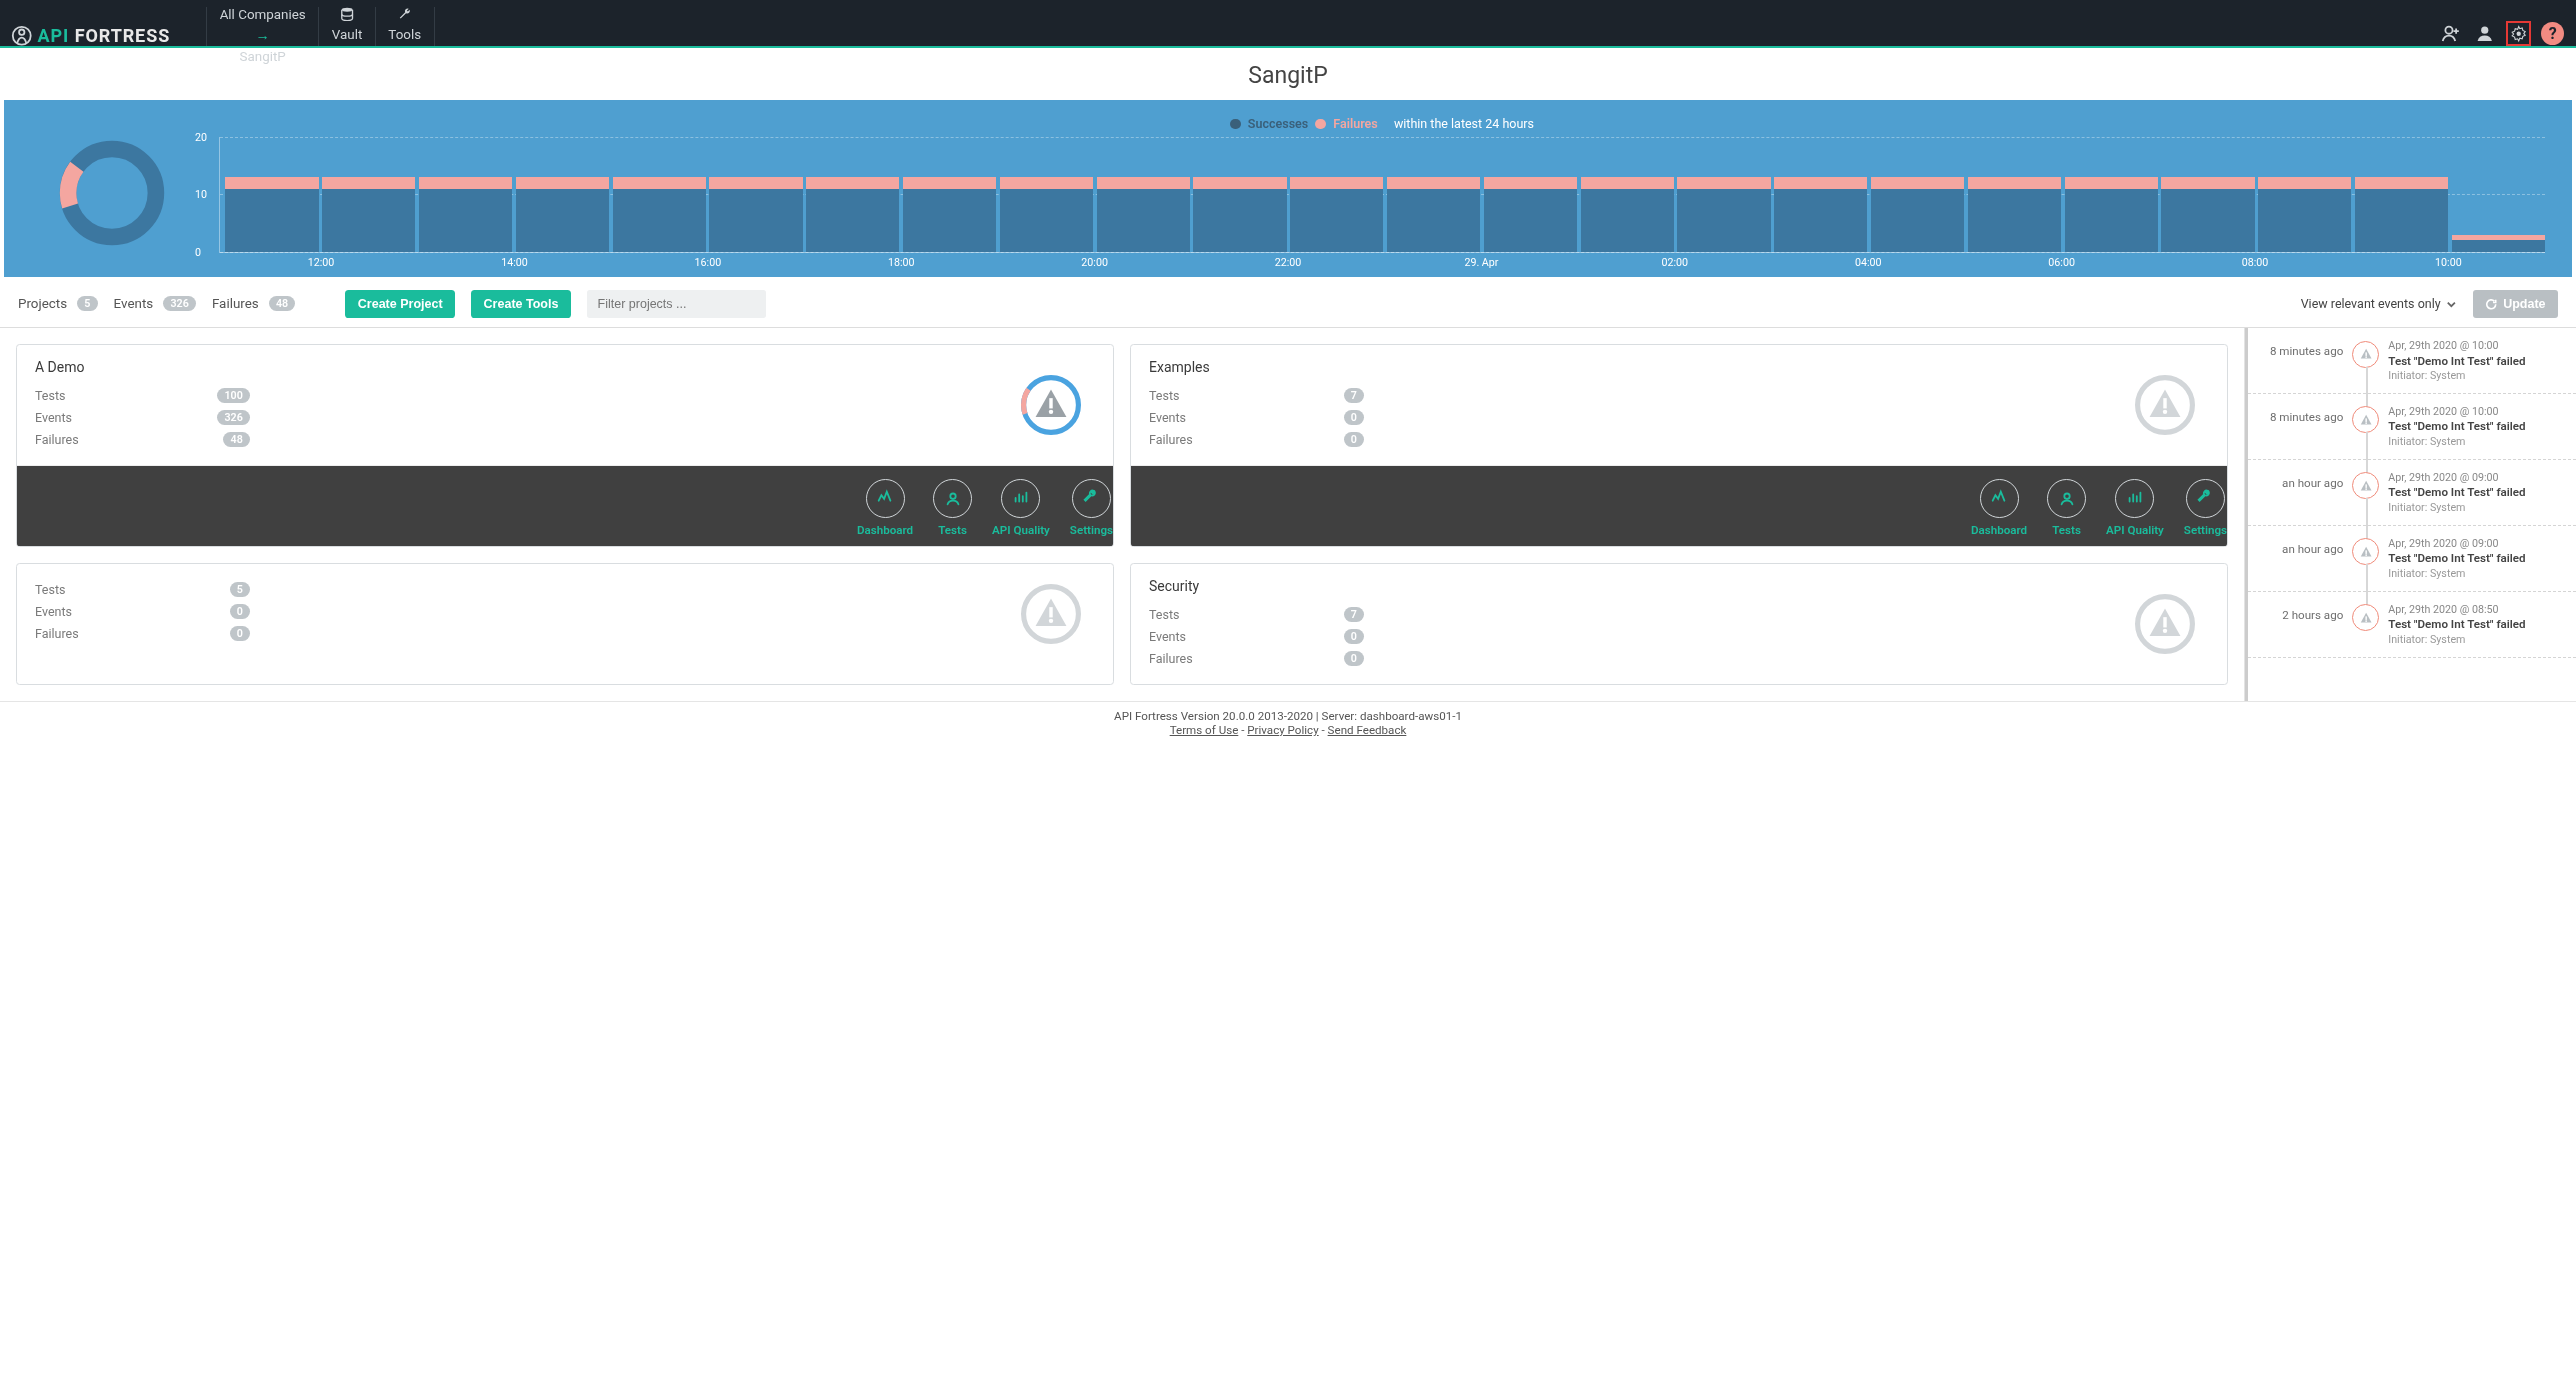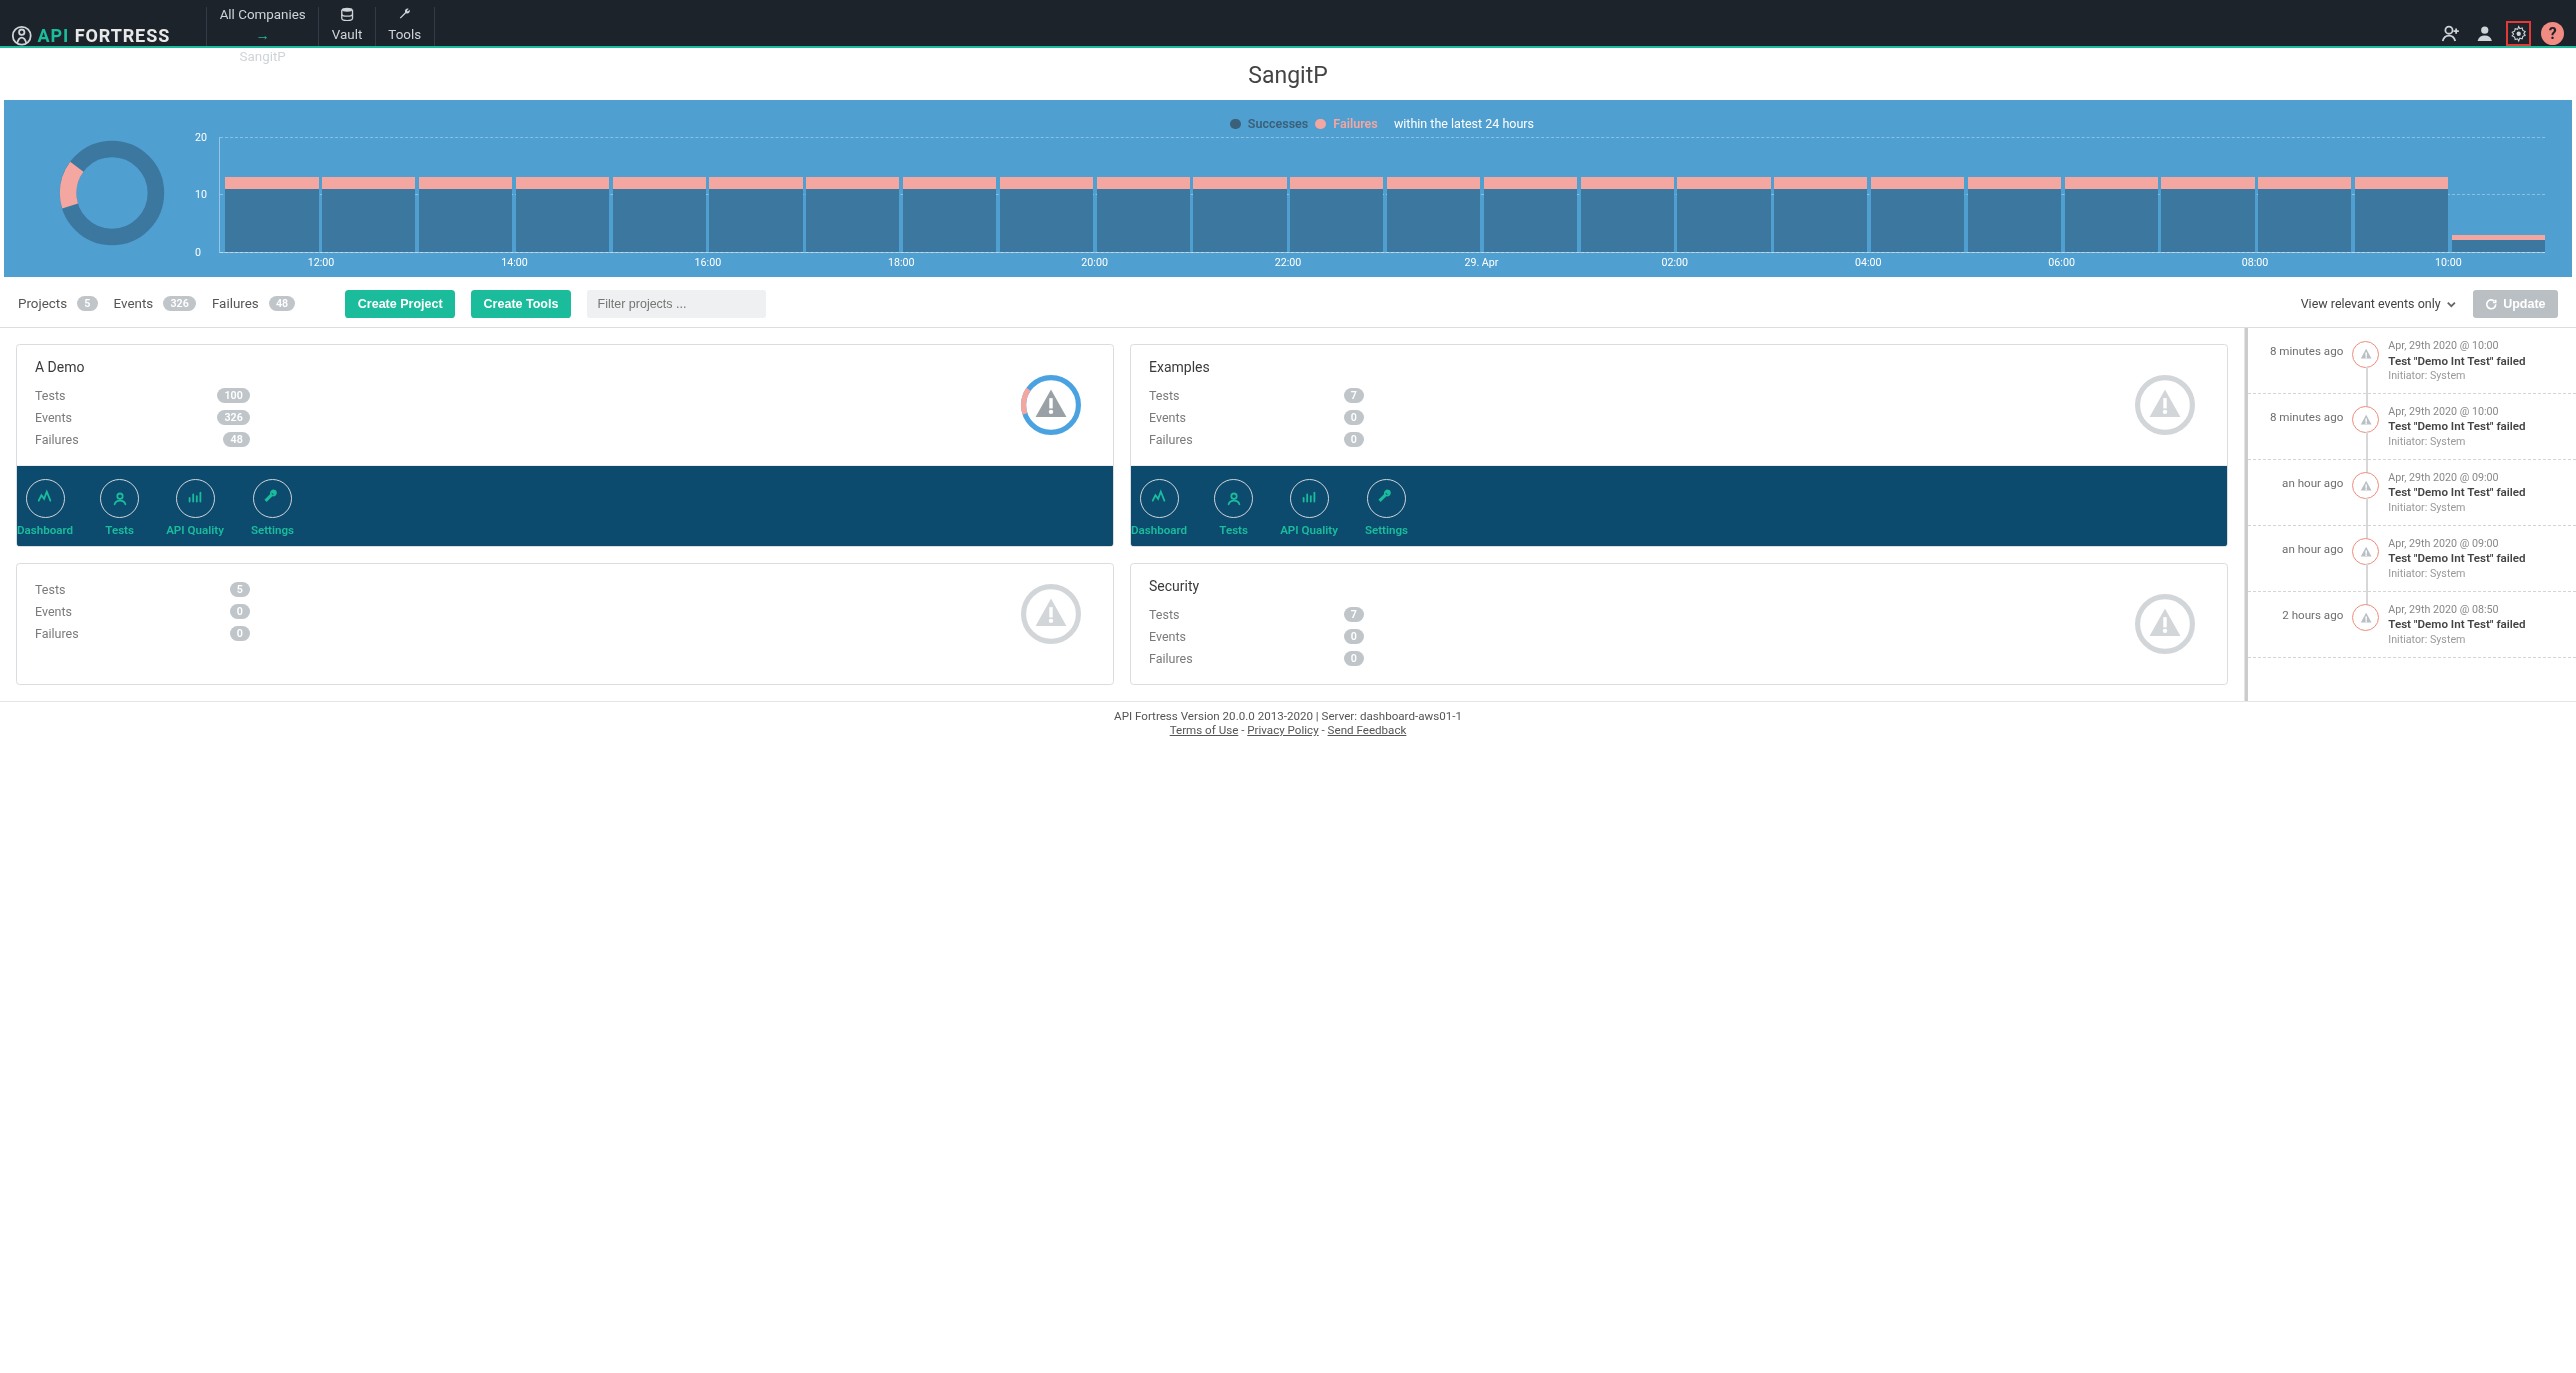--- a/index.html
+++ b/index.html
@@ -57,21 +57,21 @@
 
   
   .main { display: flex; min-height: 358px; }
   .projects-col { flex: 1; padding: 16px; display: grid; grid-template-columns: 1fr 1fr; gap: 16px; overflow-y: auto; border-right: 0.9px solid #e3e3e3; }
   .project-card { border: 0.9px solid #d9dde0; border-radius: 3.6px; overflow: hidden; display: flex; flex-direction: column; }
   .card-body { padding: 14.3px 18px; display: flex; }
   .card-info { flex: 1; }
   .card-title { font-size: 14px; color: #3a3a3a; margin-bottom: 9px; }
   .stat-row { display: flex; justify-content: space-between; align-items: center; color: #7a7a7a; font-size: 12.5px; padding: 3.6px 0; max-width: 215px; }
   .card-ring { width: 89px; display: flex; align-items: center; justify-content: center; }
-  .card-actions { background: #0c4a6e; border-top: 0.9px solid #eee; display: flex; justify-content: flex-start; gap: 27px; padding: 12.5px 0 9px; }
+  .card-actions { background: #404040; border-top: 0.9px solid #eee; display: flex; justify-content: flex-end; gap: 20px; padding: 12.5px 0 9px; }
   .action { display: flex; flex-direction: column; align-items: center; gap: 5.4px; color: #1abc9c; font-size: 11.6px; font-weight: 600; cursor: pointer; }
   .action-circle { width: 39px; height: 39px; border: 1.8px solid #d0d5d8; border-radius: 50%; display: flex; align-items: center; justify-content: center; color: #1abc9c; }
 
   
   .events-col { width: 331px; padding: 0; border-left: 3.6px solid #ccc; overflow-y: auto; }
   .event-row { display: flex; align-items: flex-start; padding: 10.7px 14.3px; border-bottom: 0.9px dashed #d5d5d5; gap: 9px; }
   .event-time { width: 81px; text-align: right; color: #6e6e6e; font-size: 11.6px; padding-top: 5.4px; }
   .event-icon { width: 27px; height: 27px; border: 1.8px solid #f08b7a; border-radius: 50%; display: flex; align-items: center; justify-content: center; color: #b5b5b5; flex-shrink: 0; margin-top: 1.8px; position: relative; background: #fff; }
   .event-line { position: absolute; left: 50%; top: 25px; width: 1.8px; height: 54px; background: #d7d7d7; }
   .event-body { flex: 1; }

